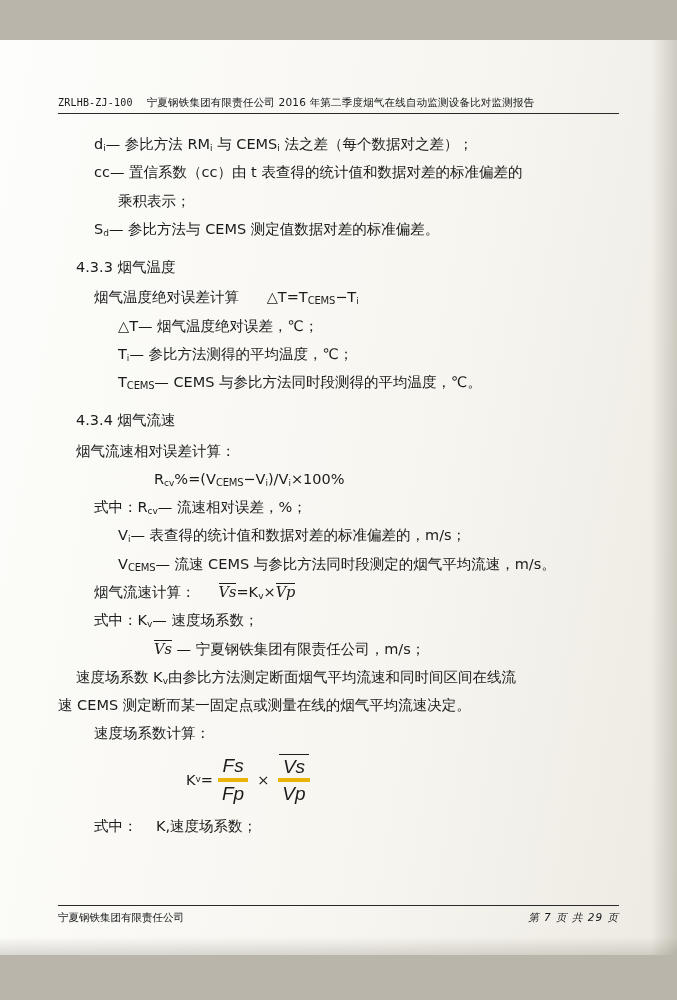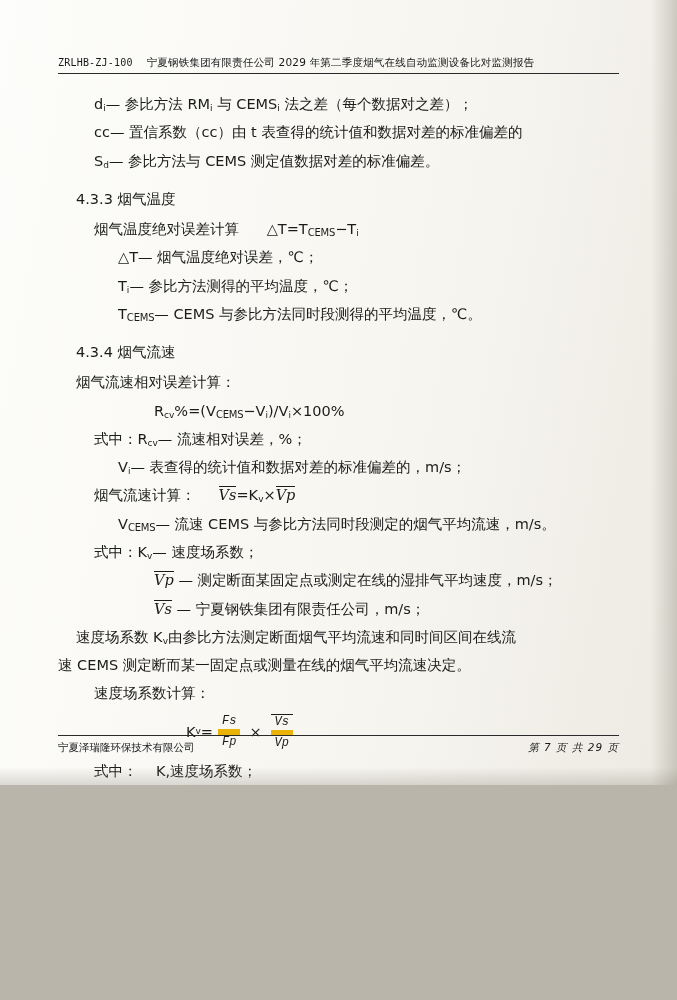--- a/index.html
+++ b/index.html
@@ -3,25 +3,26 @@
 <meta charset="utf-8">
 <style>
   html, body {
     margin: 0;
     padding: 0;
     background: #b9b5ab;
   }
   .page {
     position: relative;
     width: 677px;
-    height: 785px;
+    height: 915px;
     background: #fdfdfb;
     overflow: hidden;
     font-family: "DejaVu Sans", "Liberation Sans", sans-serif;
     color: #1b1b1b;
+    margin-top: 40px;
   }
   .paper-tint {
     position: absolute;
     inset: 0;
     background:
       linear-gradient(100deg, rgba(250,248,240,0.0) 0%, rgba(235,231,219,0.35) 60%, rgba(222,218,205,0.55) 100%);
     pointer-events: none;
   }
   .content {
     position: relative;
@@ -93,27 +94,27 @@
     margin-top: 6px;
     margin-bottom: 6px;
     font-size: 14.5px;
   }
   .frac {
     display: inline-flex;
     flex-direction: column;
     align-items: center;
     vertical-align: middle;
     margin: 0 5px;
-    font-family: Liberation Mono, monospace;
+    font-family: Liberation Sans, sans-serif;
     font-style: italic;
-    font-size: 12px;
+    font-size: 19px;
     line-height: 1.25;
   }
   .frac .num { padding: 0 4px; }
-  .frac .den { padding: 0 4px; border-top: 6px solid #eab308; }
+  .frac .den { padding: 0 4px; border-top: 4px solid #eab308; }
   .frac .num.ov { border-top: 1px solid #1b1b1b; }
   .ovbar {
     border-top: 1px solid #1b1b1b;
     display: inline-block;
     line-height: 1.15;
   }
   .times { margin: 0 4px; }
 
   
   .footer {
@@ -154,31 +155,32 @@
 </head>
 <body>
 
 <div class="page">
   <div class="paper-tint"></div>
 
   <div class="content">
 
     <div class="header">
       <span class="doc-code">ZRLHB-ZJ-100</span>
-      <span class="doc-title">宁夏钢铁集团有限责任公司 2029 年第二季度烟气在线自动监测设备比对监测报告</span>
+      <span class="doc-title">宁夏钢铁集团有限责任公司 2016 年第二季度烟气在线自动监测设备比对监测报告</span>
     </div>
     <div class="header-rule"></div>
 
     <div class="body">
 
       <div class="line indent1">
         <span>d</span><sub>i</sub><span>— 参比方法 RM</span><sub>i</sub><span> 与 CEMS</span><sub>i</sub><span> 法之差（每个数据对之差）；</span>
       </div>
 
       <div class="line indent1">cc— 置信系数（cc）由 t 表查得的统计值和数据对差的标准偏差的</div>
+      <div class="line indent2">乘积表示；</div>
 
       <div class="line indent1">
         <span>S</span><sub>d</sub><span>— 参比方法与 CEMS 测定值数据对差的标准偏差。</span>
       </div>
 
       <div class="sec-head">4.3.3 烟气温度</div>
 
       <div class="line indent1">
         <span>烟气温度绝对误差计算</span>
         &nbsp;&nbsp;&nbsp;&nbsp;
@@ -204,38 +206,34 @@
       </div>
 
       <div class="line indent1">
         <span>式中：R</span><sub>cv</sub><span>— 流速相对误差，%；</span>
       </div>
 
       <div class="line indent2">
         <span>V</span><sub>i</sub><span>— 表查得的统计值和数据对差的标准偏差的，m/s；</span>
       </div>
 
+      <div class="line indent2">
+        <span>V</span><sub class="sm">CEMS</sub><span>— 流速 CEMS 与参比方法同时段测定的烟气平均流速，m/s。</span>
+      </div>
+
       <div class="line indent1">
         <span>烟气流速计算：</span>
         &nbsp;&nbsp;&nbsp;
         <span class="ovbar" style="font-style:italic;font-family:'DejaVu Serif',serif;">Vs</span><span>=K</span><sub>v</sub><span>×</span><span class="ovbar" style="font-style:italic;font-family:'DejaVu Serif',serif;">Vp</span>
       </div>
 
-      <div class="line indent2">
-        <span>V</span><sub class="sm">CEMS</sub><span>— 流速 CEMS 与参比方法同时段测定的烟气平均流速，m/s。</span>
-      </div>
-
       <div class="line indent1">
         <span>式中：K</span><sub>v</sub><span>— 速度场系数；</span>
       </div>
 
-      <div class="line indent3">
-        <span class="ovbar" style="font-style:italic;font-family:'DejaVu Serif',serif;">Vp</span>
-        <span>— 测定断面某固定点或测定在线的湿排气平均速度，m/s；</span>
-      </div>
 
       <div class="line indent3">
         <span class="ovbar" style="font-style:italic;font-family:'DejaVu Serif',serif;">Vs</span>
         <span>— 宁夏钢铁集团有限责任公司，m/s；</span>
       </div>
 
       <div class="line indent-sec">
         <span>速度场系数 K</span><sub>v</sub><span>由参比方法测定断面烟气平均流速和同时间区间在线流</span>
       </div>
       <div class="line">速 CEMS 测定断而某一固定点或测量在线的烟气平均流速决定。</div>
@@ -262,20 +260,20 @@
         &nbsp;&nbsp;
         <span>K,速度场系数；</span>
       </div>
 
     </div>
   </div>
 
   <div class="footer">
     <div class="footer-rule"></div>
     <div class="footer-row">
-      <span>宁夏泽瑞隆环保技术有限公司</span>
+      <span>宁夏钢铁集团有限责任公司</span>
       <span class="footer-right">第 7 页 共 29 页</span>
     </div>
   </div>
 
   <div class="edge-shadow"></div>
   <div class="edge-shadow-bottom"></div>
 </div>
 
 </body></html>

